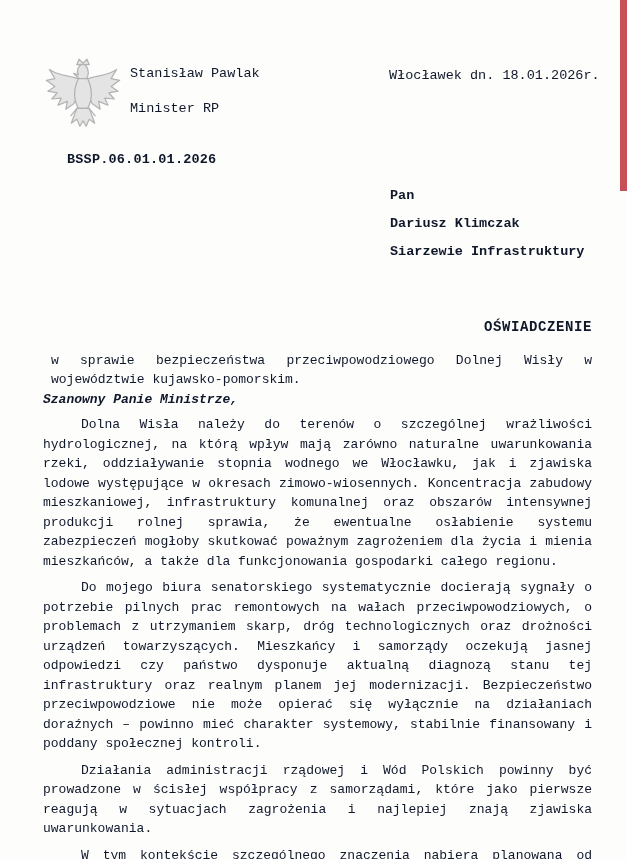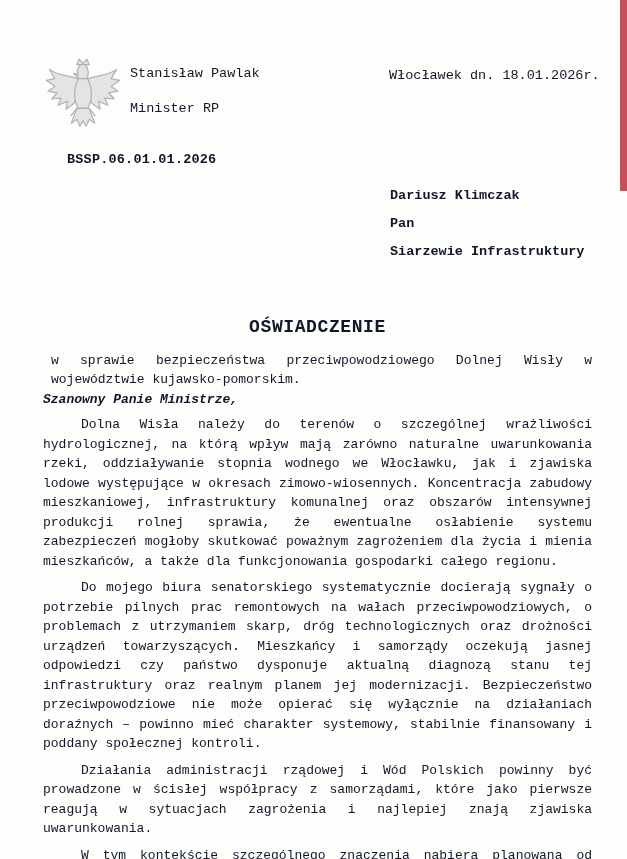--- a/index.html
+++ b/index.html
@@ -16,21 +16,21 @@
     position:absolute;top:0;right:0;width:7px;height:191px;
   }
   .emblem{position:absolute;left:44px;top:55px;width:78px;height:88px;}
   .sender-name{position:absolute;left:130px;top:66px;font-size:13.5px;}
   .sender-title{position:absolute;left:130px;top:101px;font-size:13.5px;}
   .place-date{position:absolute;left:389px;top:68px;font-size:13.5px;}
   .ref-number{position:absolute;left:55px;top:152px;font-size:13.5px;font-weight:bold;letter-spacing:.2px;margin-left:12px;}
   .recipient{position:absolute;left:390px;top:182px;font-size:13.5px;font-weight:bold;line-height:28px;}
   .content{position:absolute;left:43px;top:318px;width:549px;font-size:13px;line-height:19.5px;}
   .doc-title{
-    text-align:center;font-size:18px;font-weight:bold;letter-spacing:.6px;
+    text-align:right;font-size:14px;font-weight:bold;letter-spacing:.6px;
     margin:0 0 13px 0;
   }
   .subject{text-align:justify;margin:0 0 0 8px;}
   .greeting{font-weight:bold;font-style:italic;margin:0 0 6px 0;}
   .content p.body-par{
     margin:0 0 7px 0;
     text-indent:38px;
     text-align:justify;
   }
   .content p.body-par:last-child{margin-bottom:0;}
@@ -55,22 +55,22 @@
       </g>
     </svg>
   </div>
 
   <div class="sender-name">Stanisław Pawlak</div>
   <div class="sender-title">Minister RP</div>
   <div class="place-date">Włocławek dn. 18.01.2026r.</div>
   <div class="ref-number">BSSP.06.01.01.2026</div>
 
   <div class="recipient">
+    <div>Pan</div>
     <div>Dariusz Klimczak</div>
-    <div>Pan</div>
     <div>Siarzewie Infrastruktury</div>
   </div>
 
   <div class="content">
     <h1 class="doc-title">OŚWIADCZENIE</h1>
     <p class="subject">w sprawie bezpieczeństwa przeciwpowodziowego Dolnej Wisły w województwie kujawsko-pomorskim.</p>
     <p class="greeting">Szanowny Panie Ministrze,</p>
     <p class="body-par">Dolna Wisła należy do terenów o szczególnej wrażliwości hydrologicznej, na którą wpływ mają zarówno naturalne uwarunkowania rzeki, oddziaływanie stopnia wodnego we Włocławku, jak i zjawiska lodowe występujące w okresach zimowo-wiosennych. Koncentracja zabudowy mieszkaniowej, infrastruktury komunalnej oraz obszarów intensywnej produkcji rolnej sprawia, że ewentualne osłabienie systemu zabezpieczeń mogłoby skutkować poważnym zagrożeniem dla życia i mienia mieszkańców, a także dla funkcjonowania gospodarki całego regionu.</p>
     <p class="body-par">Do mojego biura senatorskiego systematycznie docierają sygnały o potrzebie pilnych prac remontowych na wałach przeciwpowodziowych, o problemach z utrzymaniem skarp, dróg technologicznych oraz drożności urządzeń towarzyszących. Mieszkańcy i samorządy oczekują jasnej odpowiedzi czy państwo dysponuje aktualną diagnozą stanu tej infrastruktury oraz realnym planem jej modernizacji. Bezpieczeństwo przeciwpowodziowe nie może opierać się wyłącznie na działaniach doraźnych – powinno mieć charakter systemowy, stabilnie finansowany i poddany społecznej kontroli.</p>
     <p class="body-par">Działania administracji rządowej  i Wód Polskich powinny być prowadzone w ścisłej współpracy z samorządami, które jako pierwsze reagują w sytuacjach zagrożenia i najlepiej znają zjawiska uwarunkowania.</p>

